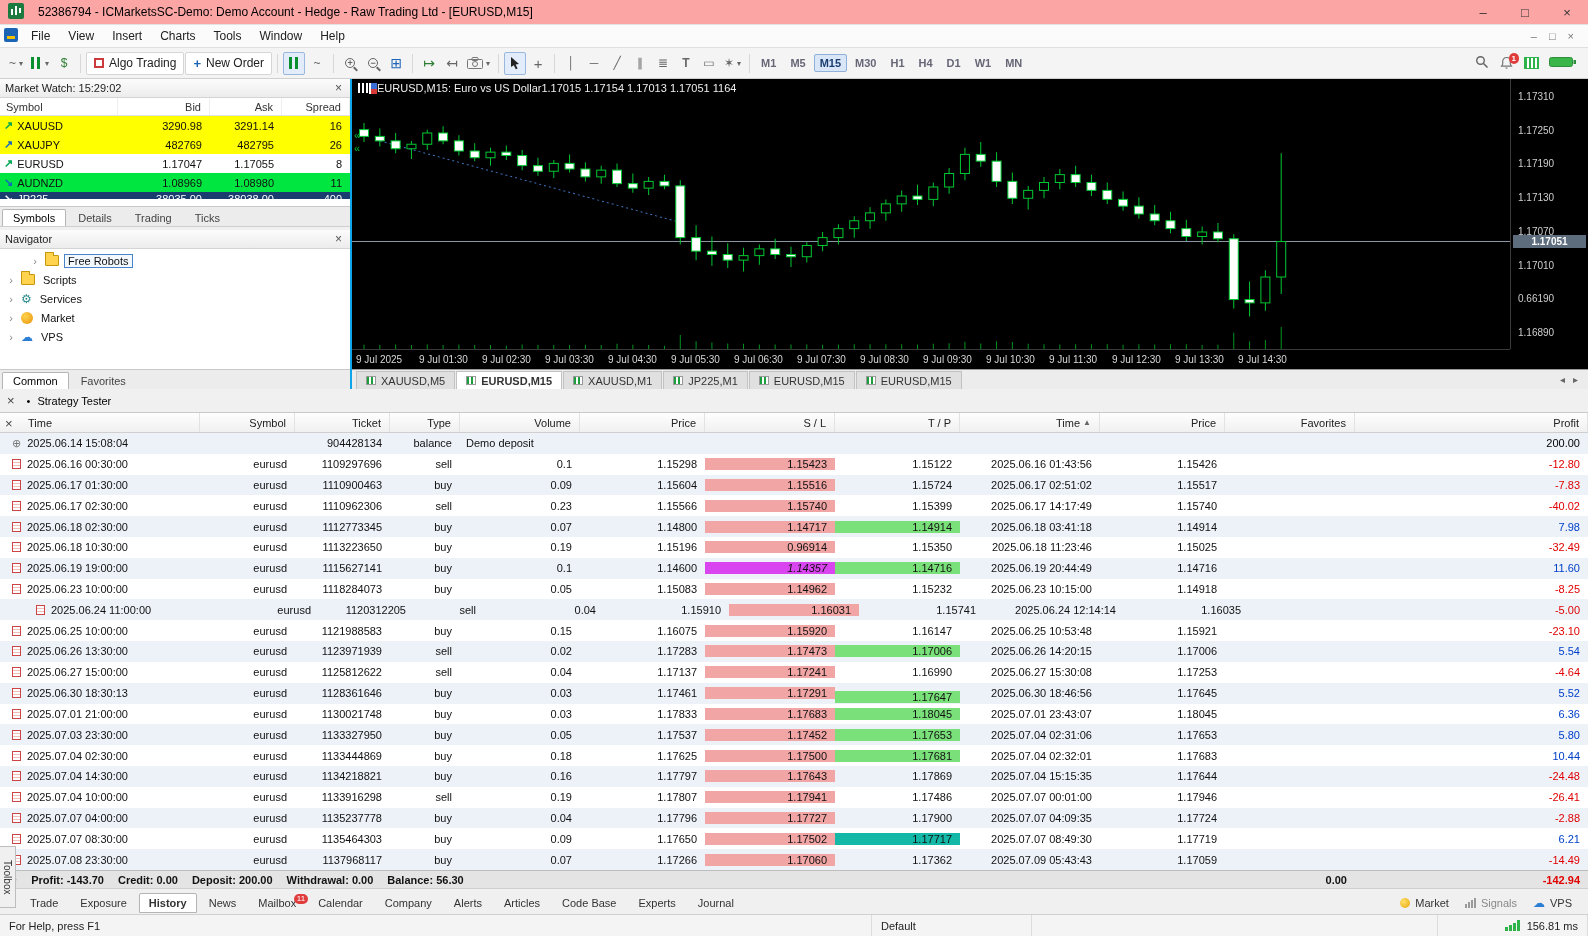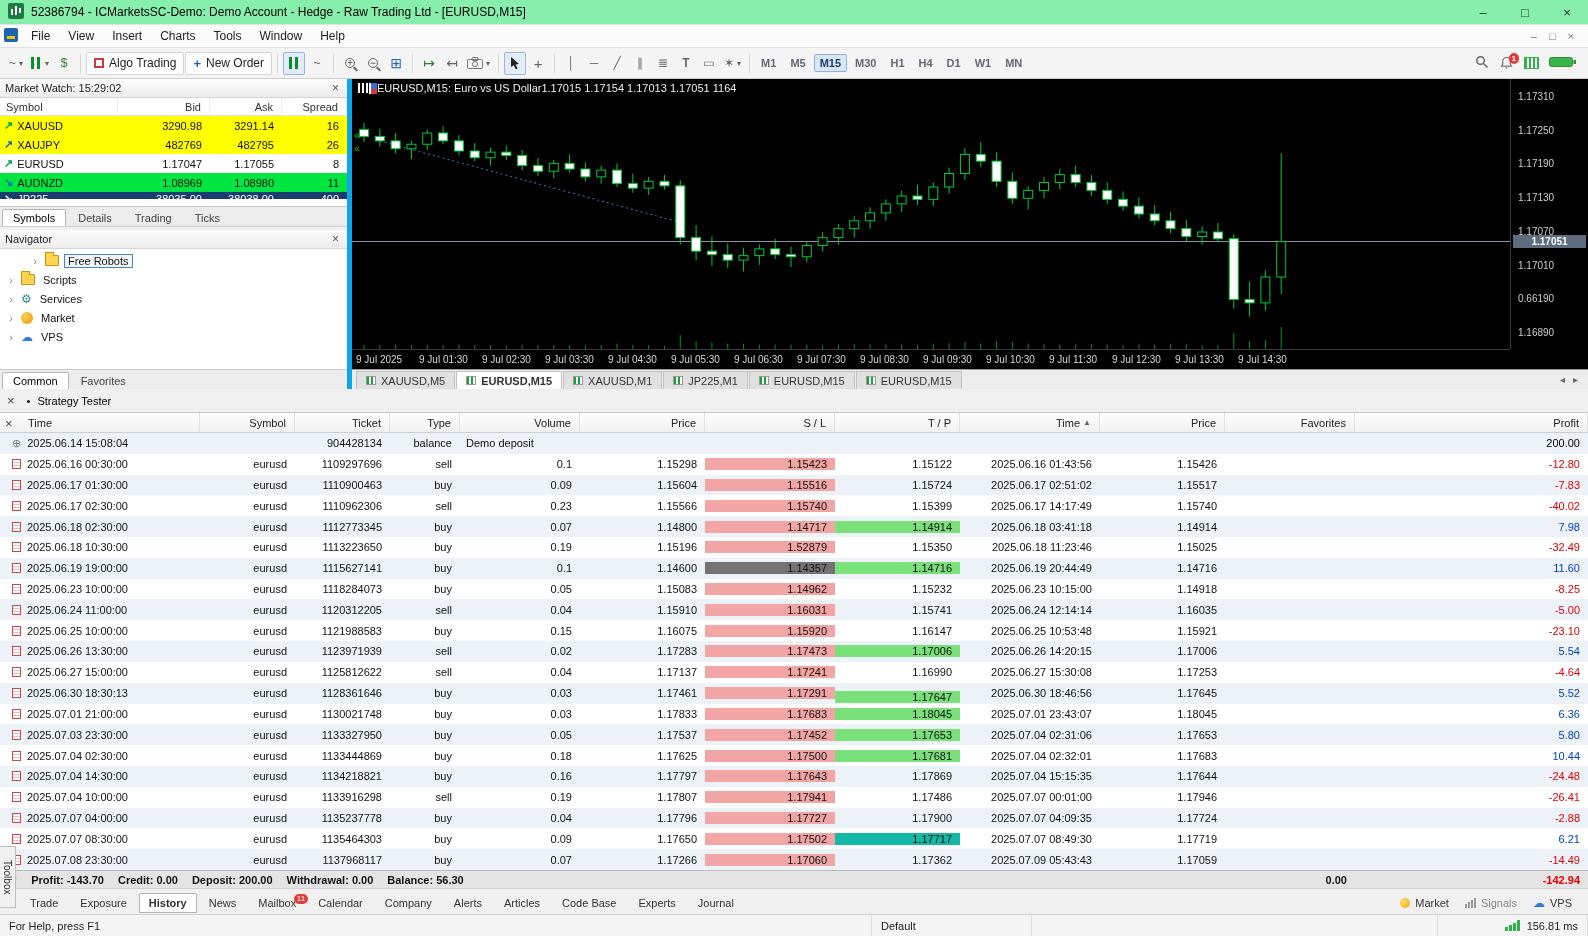--- a/index.html
+++ b/index.html
@@ -1,20 +1,20 @@
 <!DOCTYPE html>
 <html><head>
 <meta charset="utf-8">
 <style>
 *{box-sizing:border-box;margin:0;padding:0}
 html,body{width:1588px;height:936px}
 body{font-family:"Liberation Sans",sans-serif;font-size:11px;color:#111;background:#fff;overflow:hidden}
 .app{width:1588px;height:936px;display:flex;flex-direction:column;position:relative;background:#f0f0f0}
 
-.titlebar{flex:0 0 25px;background:#86efac;display:flex;align-items:center;padding-left:8px;gap:7px;border-bottom:1px solid #e3e3e3}
+.titlebar{flex:0 0 25px;background:#fca5a5;display:flex;align-items:center;padding-left:8px;gap:14px;border-bottom:1px solid #e3e3e3}
 .title-text{font-size:12px;color:#000;flex:1;white-space:nowrap;overflow:hidden}
 .win-controls{display:flex;height:100%}
 .wbtn{width:42px;display:flex;align-items:center;justify-content:center;font-size:13px;color:#333}
 
 .menubar{flex:0 0 23px;background:#fbfbfb;display:flex;align-items:center;padding:0 4px;border-bottom:1px solid #e0e0e0}
 .menu-item{padding:3px 9px;font-size:12px;color:#222}
 .mdi-controls{margin-left:auto;display:flex;gap:12px;padding-right:10px;color:#777;font-size:11px}
 
 .toolbar{flex:0 0 31px;background:#f4f4f4;border-bottom:1px solid #cfcfcf;display:flex;align-items:center;padding:0 5px;gap:1px}
 .tbtn{height:23px;min-width:22px;padding:0 3px;display:inline-flex;align-items:center;justify-content:center;gap:3px;border-radius:2px;color:#555;font-size:12px}
@@ -29,21 +29,21 @@
 .plus-b{color:#1c64b4;font-weight:700;font-size:13px}
 .cdl{width:11px;height:12px;display:inline-block;background:repeating-linear-gradient(90deg,#0a8f2f 0 3px,transparent 3px 6px)}
 .mag{width:10px;height:10px;border:1.5px solid #666;border-radius:50%;position:relative;display:inline-flex;align-items:center;justify-content:center;font-size:9px;line-height:1;color:#666;font-weight:700}
 .mag::after{content:"";position:absolute;width:5px;height:2px;background:#666;transform:rotate(45deg);right:-4px;bottom:-3px}
 .glyph-green{color:#2e7d32}.glyph-blue{color:#1c64b4}.glyph-gray{color:#666}
 .bell-wrap{position:relative;display:inline-flex}
 .bell-badge{position:absolute;top:-3px;right:-5px;background:#e03c3c;color:#fff;border-radius:7px;font-size:8px;line-height:9px;padding:1px 3px;font-weight:700}
 .lvlico{width:15px;height:12px;display:inline-block;border:1px solid #2db34a;background:repeating-linear-gradient(90deg,#2db34a 0 2px,#fff 2px 4px)}
 
 .main{flex:0 0 310px;display:flex;min-height:0}
-.left-panel{flex:0 0 352px;display:flex;flex-direction:column;border-right:5px solid #0ea5e9;background:#f0f0f0}
+.left-panel{flex:0 0 352px;display:flex;flex-direction:column;border-right:2px solid #0ea5e9;background:#f0f0f0}
 .panel{background:#fff;display:flex;flex-direction:column;border-bottom:1px solid #cfcfcf}
 .panel-title{height:19px;flex:0 0 19px;background:linear-gradient(#fcfcfc,#ececec);border-bottom:1px solid #d4d4d4;display:flex;align-items:center;padding:0 5px;font-size:11px;color:#222}
 .panel-title .x{margin-left:auto;color:#555;font-size:12px;padding:0 3px}
 .mw{flex:0 0 148px}
 .mw-head{display:grid;grid-template-columns:118px 92px 72px 1fr;height:18px;flex:0 0 18px;border-bottom:1px solid #e2e2e2;align-items:center}
 .mw-head span{font-size:11px;color:#333;padding-right:8px;text-align:right;border-right:1px solid #eee;height:100%;display:flex;align-items:center;justify-content:flex-end}
 .mw-head span:first-child{justify-content:flex-start;padding-left:6px}
 .mw-rows{flex:1;overflow:hidden;background:#fff}
 .mw-row{display:grid;grid-template-columns:118px 92px 72px 1fr;height:19px;align-items:center}
 .mw-row.clipped{height:7px;overflow:hidden;color:#fff}
@@ -772,38 +772,38 @@
         <div class="trow" style="grid-template-columns: 200px 95px 95px 70px 120px 125px 130px 125px 140px 125px 130px minmax(0px, 1fr);">
           <div class="tcell left">
             <span class="trade-ico"></span>
             <span>2025.06.18 10:30:00</span>
           </div>
           <div class="tcell">eurusd</div>
           <div class="tcell">1113223650</div>
           <div class="tcell">buy</div>
           <div class="tcell">0.19</div>
           <div class="tcell">1.15196</div>
-          <div class="tcell" style="background: rgb(242, 165, 165);">1.52879</div>
+          <div class="tcell" style="background: rgb(242, 165, 165);">0.96914</div>
           <div class="tcell">1.15350</div>
           <div class="tcell">2025.06.18 11:23:46</div>
           <div class="tcell">1.15025</div>
           <div class="tcell"></div>
           <div class="tcell" style="color: rgb(224, 0, 0);">-32.49</div>
         </div>
         <div class="trow alt" style="grid-template-columns: 200px 95px 95px 70px 120px 125px 130px 125px 140px 125px 130px minmax(0px, 1fr);">
           <div class="tcell left">
             <span class="trade-ico"></span>
             <span>2025.06.19 19:00:00</span>
           </div>
           <div class="tcell">eurusd</div>
           <div class="tcell">1115627141</div>
           <div class="tcell">buy</div>
           <div class="tcell">0.1</div>
           <div class="tcell">1.14600</div>
-          <div class="tcell" style="background: #737373;">1.14357</div>
+          <div class="tcell" style="background: #d946ef; font-style: italic;">1.14357</div>
           <div class="tcell" style="background: rgb(122, 224, 122);">1.14716</div>
           <div class="tcell">2025.06.19 20:44:49</div>
           <div class="tcell">1.14716</div>
           <div class="tcell"></div>
           <div class="tcell" style="color: rgb(0, 64, 200);">11.60</div>
         </div>
         <div class="trow" style="grid-template-columns: 200px 95px 95px 70px 120px 125px 130px 125px 140px 125px 130px minmax(0px, 1fr);">
           <div class="tcell left">
             <span class="trade-ico"></span>
             <span>2025.06.23 10:00:00</span>
@@ -813,21 +813,21 @@
           <div class="tcell">buy</div>
           <div class="tcell">0.05</div>
           <div class="tcell">1.15083</div>
           <div class="tcell" style="background: rgb(242, 165, 165);">1.14962</div>
           <div class="tcell">1.15232</div>
           <div class="tcell">2025.06.23 10:15:00</div>
           <div class="tcell">1.14918</div>
           <div class="tcell"></div>
           <div class="tcell" style="color: rgb(224, 0, 0);">-8.25</div>
         </div>
-        <div class="trow alt" style="grid-template-columns: 200px 95px 95px 70px 120px 125px 130px 125px 140px 125px 130px minmax(0px, 1fr);">
+        <div class="trow alt" style="grid-template-columns: 200px 95px 95px 70px 120px 125px 130px 125px 140px 125px 130px minmax(0px, 1fr); padding-left: 24px;">
           <div class="tcell left">
             <span class="trade-ico"></span>
             <span>2025.06.24 11:00:00</span>
           </div>
           <div class="tcell">eurusd</div>
           <div class="tcell">1120312205</div>
           <div class="tcell">sell</div>
           <div class="tcell">0.04</div>
           <div class="tcell">1.15910</div>
           <div class="tcell" style="background: rgb(242, 165, 165);">1.16031</div>

